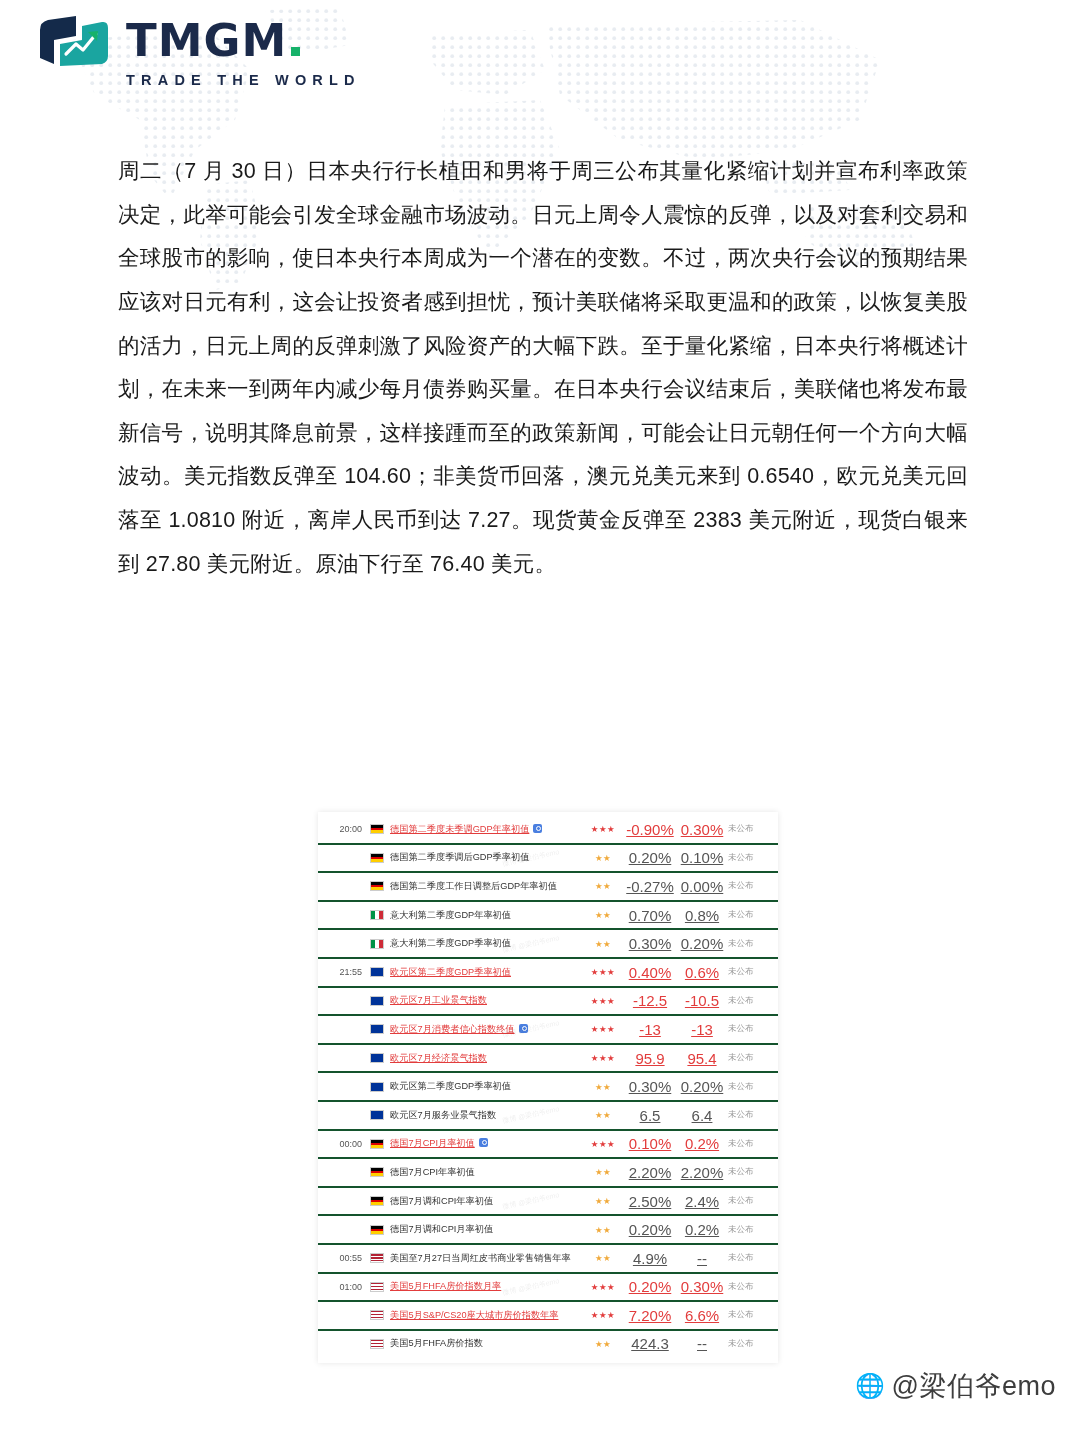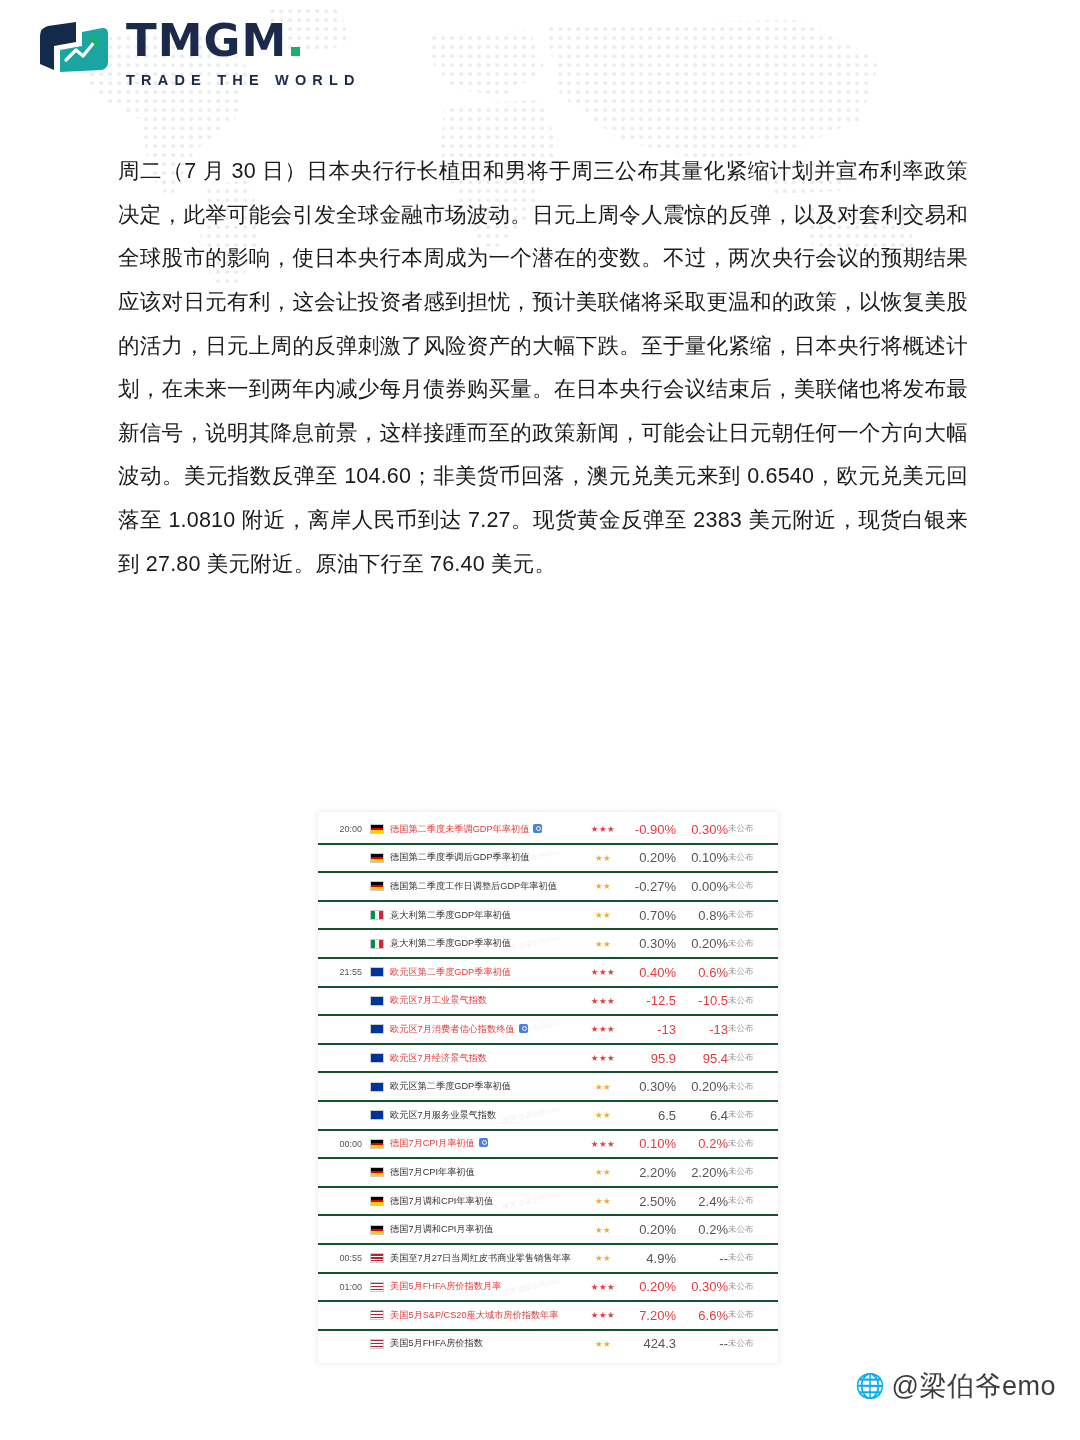--- a/index.html
+++ b/index.html
@@ -24,21 +24,21 @@
     pointer-events: none;
   }
   .map-bg svg { display: block; width: 100%; height: 100%; }
 
   
   .header {
     position: absolute;
     left: 36px;
     top: 14px;
     display: flex;
-    align-items: center;
+    align-items: flex-start;
     gap: 14px;
   }
   .logo-mark {
     width: 76px;
     height: 62px;
     position: relative;
     flex: none;
   }
   .logo-text-wrap {
     display: flex;
@@ -133,21 +133,21 @@
     background: #eee;
   }
   .c-name {
     flex: 1 1 auto;
     font-size: 9.2px;
     white-space: nowrap;
     overflow: hidden;
     text-overflow: ellipsis;
     color: #333;
   }
-  .c-name.hi { color: #e23c3c; }
+  .c-name.hi { color: #e23c3c; text-decoration: underline; }
   .c-badge {
     display: inline-block;
     width: 9px;
     height: 9px;
     background: #4a7fe0;
     border-radius: 2px;
     margin-left: 4px;
     vertical-align: -1px;
     position: relative;
   }
@@ -164,22 +164,23 @@
     flex: none;
     text-align: center;
     font-size: 8.5px;
     letter-spacing: 0.5px;
     color: #f0a93a;
   }
   .c-stars.red { color: #e23c3c; }
   .c-prev, .c-fore {
     width: 52px;
     flex: none;
-    text-align: right;
-    font-size: 13px;
+    text-align: center;
+    font-size: 15px;
+    text-decoration: underline;
   }
   .c-prev { color: #e23c3c; }
   .c-fore { color: #e23c3c; }
   .c-prev.gray, .c-fore.gray { color: #555; }
   .c-status {
     width: 44px;
     flex: none;
     text-align: left;
     font-size: 8.5px;
     color: #999;

